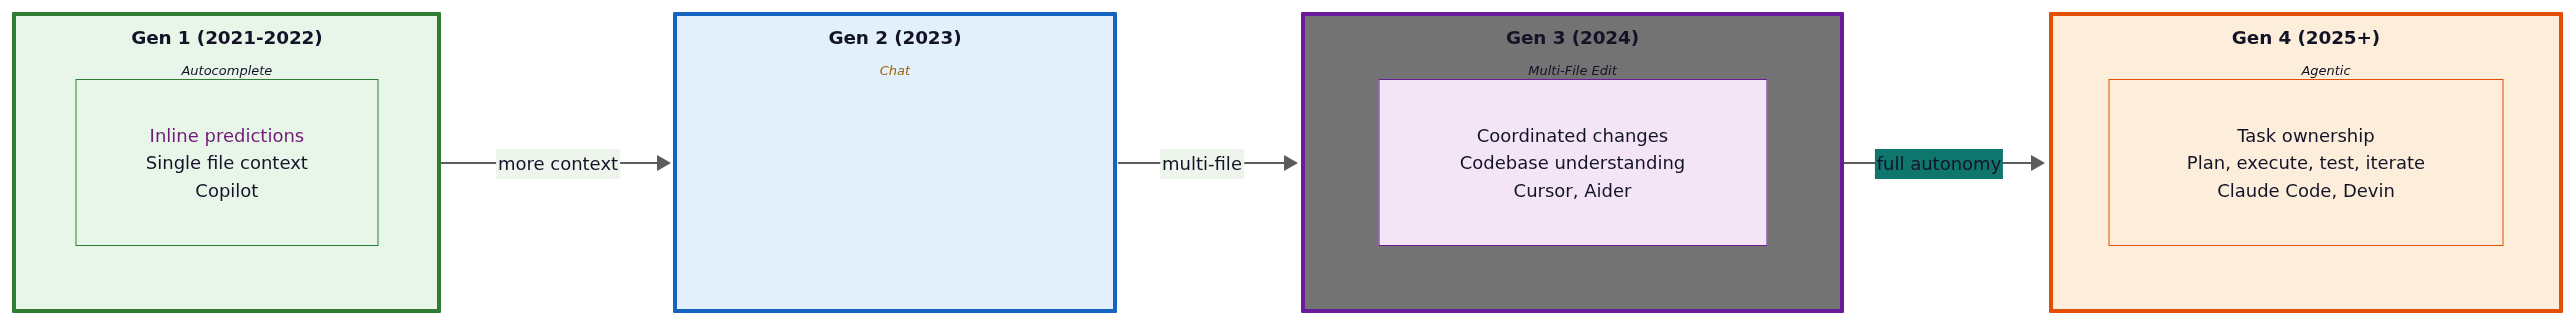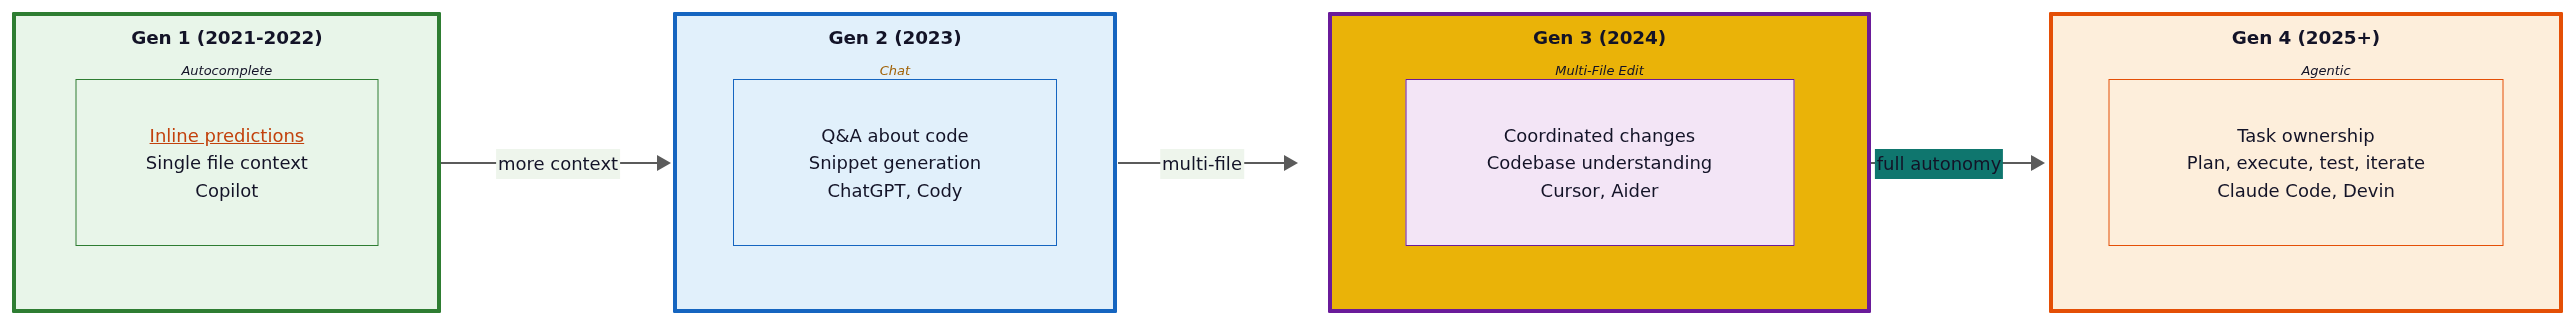--- a/index.html
+++ b/index.html
@@ -115,35 +115,30 @@
     <div class="edge" style="left: 1118px; width: 168px; background: rgb(91, 91, 91);"></div>
     <div class="arrow-head" style="left: 1284px; border-left-color: rgb(91, 91, 91);"></div>
     <div class="edge-label" style="left: 1202px; background: rgb(238, 245, 236); color: rgb(19, 19, 39);">multi-file</div>
     <div class="edge" style="left: 1844px; width: 188px; background: rgb(91, 91, 91);"></div>
     <div class="arrow-head" style="left: 2031px; border-left-color: rgb(91, 91, 91);"></div>
     <div class="edge-label" style="left: 1939px; background: #0f766e; color: rgb(19, 19, 39);">full autonomy</div>
     <div class="gen-box" style="left: 12.4px; width: 429px; border-color: rgb(46, 125, 50); background: rgb(232, 245, 233);">
       <div class="gen-title" style="color: rgb(19, 19, 39);">Gen 1 (2021-2022)</div>
       <div class="gen-subtitle" style="color: rgb(19, 19, 39);">Autocomplete</div>
       <div class="inner-box" style="width: 303px; border-color: rgb(46, 125, 50); background: rgb(232, 245, 233);">
-        <div class="inner-line" style="color: #c2410c; text-decoration: underline;">Inline predictions</div>
+        <div class="inner-line" style="color: #701a75;">Inline predictions</div>
         <div class="inner-line" style="color: rgb(19, 19, 39);">Single file context</div>
         <div class="inner-line" style="color: rgb(19, 19, 39);">Copilot</div>
       </div>
     </div>
     <div class="gen-box" style="left: 673px; width: 444px; border-color: rgb(21, 101, 192); background: rgb(225, 240, 251);">
       <div class="gen-title" style="color: rgb(19, 19, 39);">Gen 2 (2023)</div>
       <div class="gen-subtitle" style="color: #a16207;">Chat</div>
-      <div class="inner-box" style="width: 324px; border-color: rgb(21, 101, 192); background: rgb(225, 240, 251);">
-        <div class="inner-line" style="color: rgb(19, 19, 39);">Q&amp;A about code</div>
-        <div class="inner-line" style="color: rgb(19, 19, 39);">Snippet generation</div>
-        <div class="inner-line" style="color: rgb(19, 19, 39);">ChatGPT, Cody</div>
-      </div>
     </div>
-    <div class="gen-box" style="left: 1328px; width: 543px; border-color: rgb(106, 27, 154); background: #eab308;">
+    <div class="gen-box" style="left: 1301px; width: 543px; border-color: rgb(106, 27, 154); background: #737373;">
       <div class="gen-title" style="color: rgb(19, 19, 39);">Gen 3 (2024)</div>
       <div class="gen-subtitle" style="color: rgb(19, 19, 39);">Multi-File Edit</div>
       <div class="inner-box" style="width: 389px; border-color: rgb(106, 27, 154); background: rgb(243, 229, 246);">
         <div class="inner-line" style="color: rgb(19, 19, 39);">Coordinated changes</div>
         <div class="inner-line" style="color: rgb(19, 19, 39);">Codebase understanding</div>
         <div class="inner-line" style="color: rgb(19, 19, 39);">Cursor, Aider</div>
       </div>
     </div>
     <div class="gen-box" style="left: 2049px; width: 514px; border-color: rgb(228, 79, 6); background: rgb(253, 238, 219);">
       <div class="gen-title" style="color: rgb(19, 19, 39);">Gen 4 (2025+)</div>

